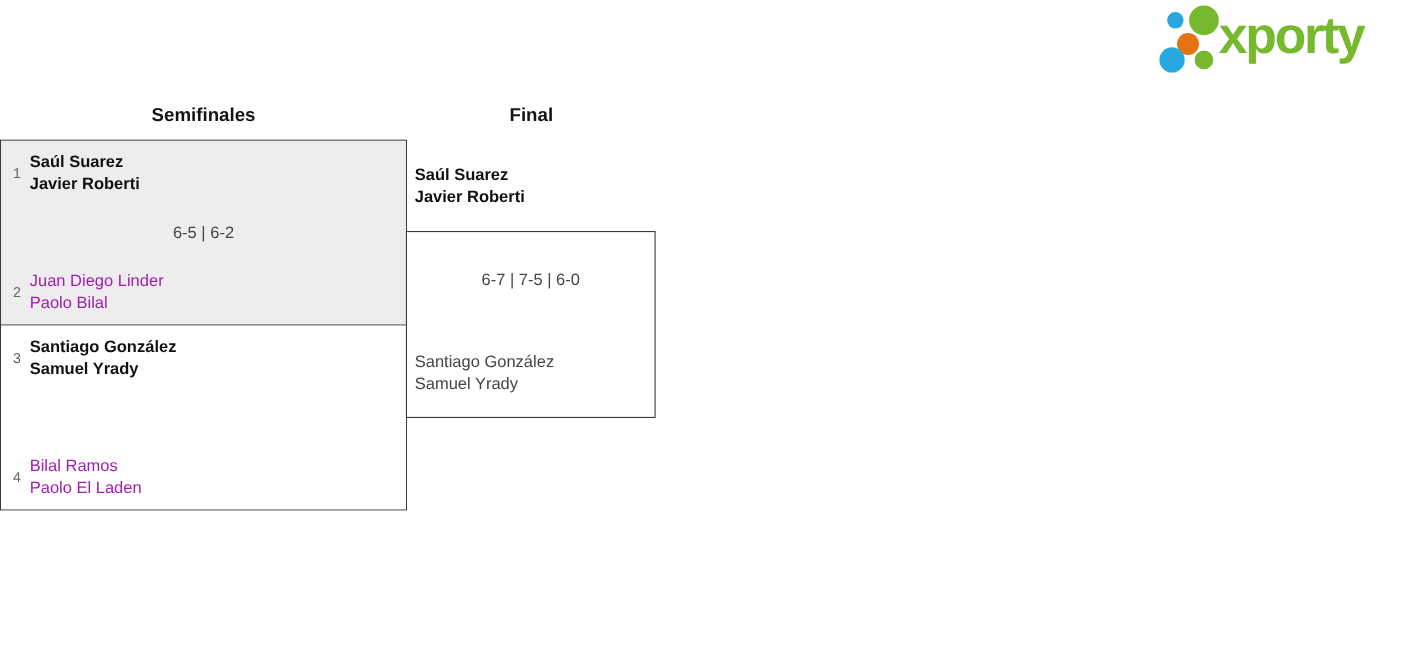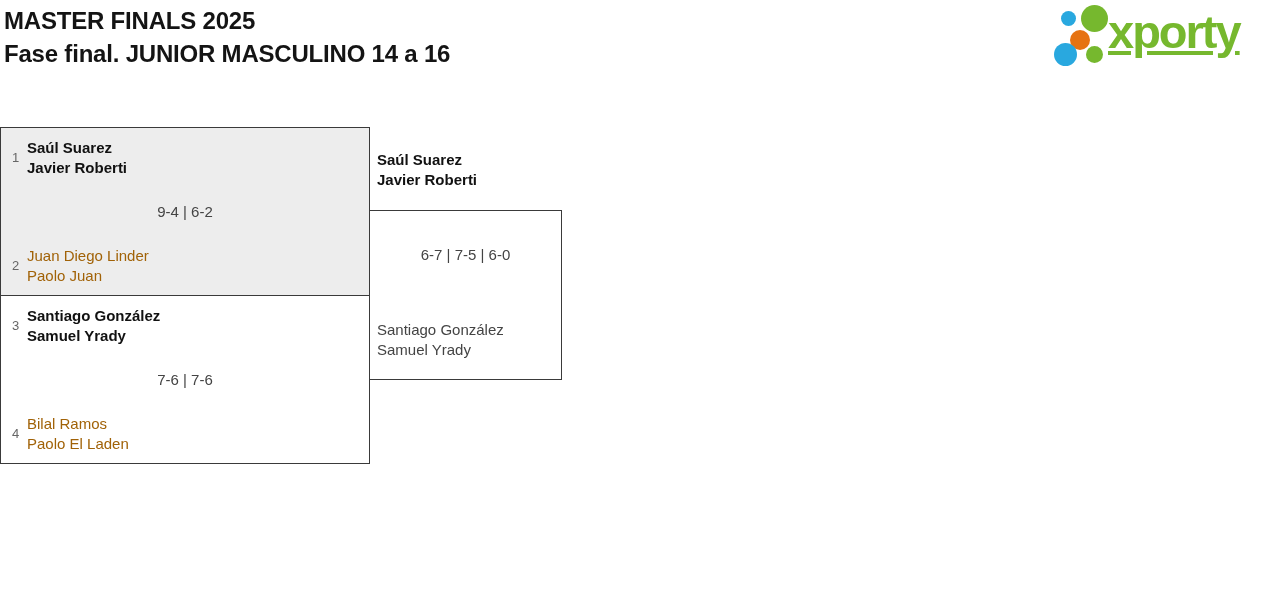--- a/index.html
+++ b/index.html
@@ -26,21 +26,21 @@
   .logo { position: absolute; left: 1050px; top: 0; width: 230px; height: 72px; cursor: pointer; }
   .dot { position: absolute; border-radius: 50%; }
   .dot-blue-small  { left: 11px; top: 11px; width: 15px; height: 15px; background: #29a8df; }
   .dot-green-large { left: 31px; top:  5px; width: 27px; height: 27px; background: #76b82e; }
   .dot-orange      { left: 20px; top: 30px; width: 20px; height: 20px; background: #e67312; }
   .dot-blue-large  { left:  4px; top: 43px; width: 23px; height: 23px; background: #29a8df; }
   .dot-green-small { left: 36px; top: 46px; width: 17px; height: 17px; background: #76b82e; }
   .wordmark {
     position: absolute; left: 58px; top: 2px;
     font-size: 47px; font-weight: 700; letter-spacing: -2px;
-    color: #76b82e; line-height: 60px; text-decoration: underline;
+    color: #76b82e; line-height: 60px;
   }
 
   
   .round-label {
     position: absolute; top: 95px;
     font-size: 17px; font-weight: 700; color: #141414;
     text-align: center; line-height: 20px;
   }
   .round-semis { left: 0; width: 370px; }
   .round-final { left: 370px; width: 226px; }
@@ -50,91 +50,88 @@
     position: absolute; left: 0; top: 127px; width: 370px;
     border: 1px solid #3a3a3a; box-sizing: border-box; background: #ffffff;
   }
   .match { position: relative; height: 167px; background: #ffffff; }
   .match.shaded { background: #ededed; border-bottom: 1px solid #3a3a3a; }
 
   .team-row { position: absolute; left: 9px; display: flex; align-items: center; gap: 6px; }
   .team-row.top { top: 10px; }
   .team-row.bottom { bottom: 10px; }
   .seed { font-size: 13px; color: #666666; min-width: 11px; text-align: center; }
-  .names div { font-size: 15px; line-height: 19.5px; color: #a16207; white-space: nowrap; }
+  .names div { font-size: 15px; line-height: 19.5px; color: #a21caf; white-space: nowrap; }
   .team-row.winner .names div { font-weight: 700; color: #111111; }
 
   .score {
     position: absolute; top: 75px; left: 0; width: 100%;
     text-align: center; font-size: 15px; color: #444444; line-height: 18px;
   }
 
   
   .final-box {
-    position: absolute; left: 369px; top: 210px; width: 193px; height: 170px;
+    position: absolute; left: 369px; top: 210px; width: 227px; height: 170px;
     border: 1px solid #3a3a3a; box-sizing: border-box; background: #ffffff;
   }
   .final-box .score { top: 35px; }
   .final-team2 { position: absolute; left: 7px; top: 109px; }
   .final-team2 div { font-size: 15px; line-height: 19.5px; color: #444444; white-space: nowrap; }
 
   .final-winner { position: absolute; left: 377px; top: 150px; }
   .final-winner div {
     font-size: 15px; line-height: 19.5px; font-weight: 700; color: #111111; white-space: nowrap;
   }
 </style>
 </head>
 <body>
 
 <div class="page">
 
-  <div class="title-block">
-    <div class="title-line">MASTER FINALS 2025</div>
-    <div class="title-line">Fase final. JUNIOR MASCULINO 14 a 16</div>
-  </div>
 
   <div class="logo">
     <span class="dot dot-blue-small"></span>
     <span class="dot dot-green-large"></span>
     <span class="dot dot-orange"></span>
     <span class="dot dot-blue-large"></span>
     <span class="dot dot-green-small"></span>
     <span class="wordmark">xporty</span>
   </div>
 
+  <div class="round-label round-semis">Semifinales</div>
+  <div class="round-label round-final">Final</div>
 
   <div class="sf-column">
 
     <div class="match shaded">
       <div class="team-row top winner">
         <span class="seed">1</span>
         <span class="names">
           <div>Saúl Suarez</div>
           <div>Javier Roberti</div>
         </span>
       </div>
-      <div class="score">9-4 | 6-2</div>
+      <div class="score">6-5 | 6-2</div>
       <div class="team-row bottom">
         <span class="seed">2</span>
         <span class="names">
           <div>Juan Diego Linder</div>
-          <div>Paolo Juan</div>
+          <div>Paolo Bilal</div>
         </span>
       </div>
     </div>
 
     <div class="match">
       <div class="team-row top winner">
         <span class="seed">3</span>
         <span class="names">
           <div>Santiago González</div>
           <div>Samuel Yrady</div>
         </span>
       </div>
-      <div class="score">7-6 | 7-6</div>
       <div class="team-row bottom">
         <span class="seed">4</span>
         <span class="names">
           <div>Bilal Ramos</div>
           <div>Paolo El Laden</div>
         </span>
       </div>
     </div>
 
   </div>

